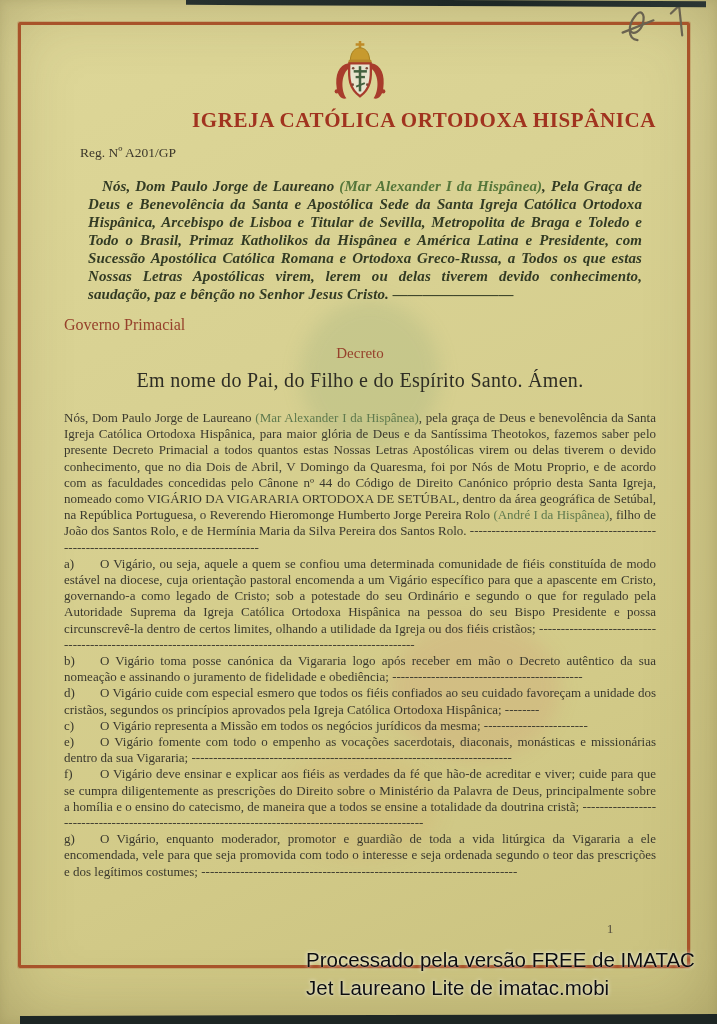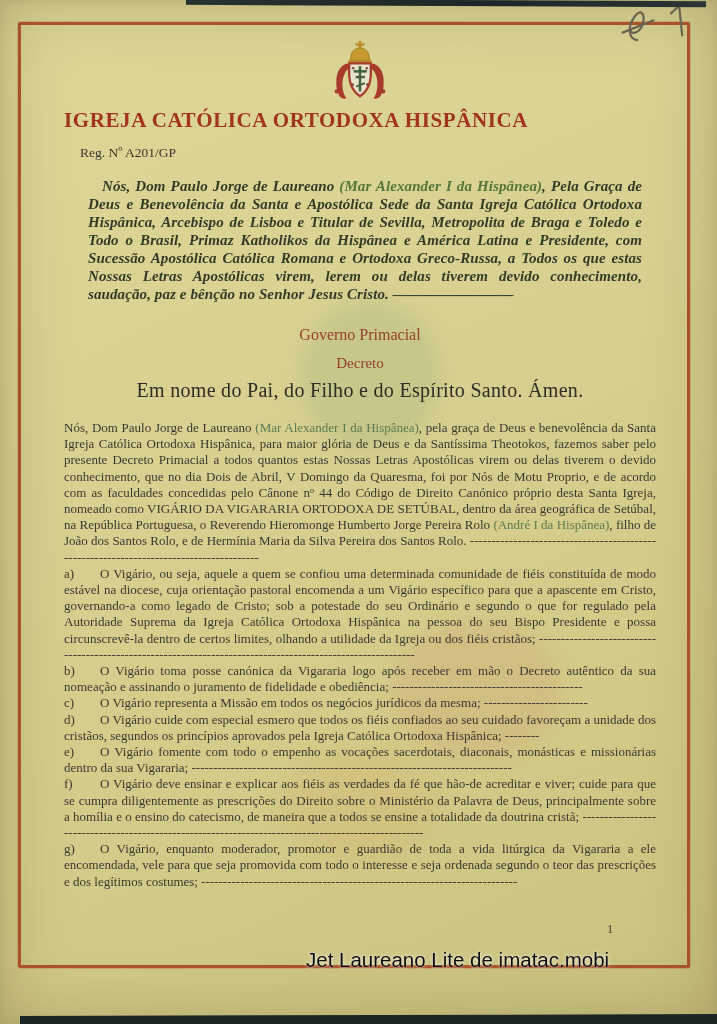--- a/index.html
+++ b/index.html
@@ -15,28 +15,28 @@
   .frame{position:absolute;left:18px;top:22px;width:666px;height:940px;
          border:3px solid #a8532a;border-radius:2px;
          box-shadow:0 0 0 1px rgba(168,83,42,.25);}
   .scan-strip-top{position:absolute;left:186px;top:0;width:520px;height:6px;
          background:linear-gradient(90deg,#27312f,#1d2725 60%,#2b3533);transform:rotate(.25deg);}
   .scan-strip-bottom{position:absolute;left:20px;top:1015px;width:700px;height:10px;
          background:#1d2624;transform:rotate(-.15deg);}
   .hand-mark{position:absolute;left:614px;top:2px;width:86px;height:46px;transform:rotate(-6deg);}
   .content{position:absolute;left:64px;top:30px;width:592px;color:#3b392e;}
   .crest-wrap{text-align:center;margin-top:10px;height:66px;}
-  .title{margin-top:2px;text-align:left;font-size:21px;font-weight:bold;
+  .title{margin-top:2px;text-align:right;font-size:21px;font-weight:bold;
          letter-spacing:.6px;color:#a1331f;line-height:24px;}
   .reg{margin-top:13px;font-size:13.5px;color:#3c372b;margin-left:16px;}
   .script{margin:16px 14px 0 24px;text-align:justify;text-indent:14px;
           font-family:"Liberation Serif",serif;font-style:italic;font-weight:600;
           font-size:15px;line-height:18px;color:#333b24;letter-spacing:.1px;}
   .script .grn{color:#55763a;}
-  .h-section{margin-top:23px;text-align:center;font-size:16px;color:#96412b;line-height:18px;}
+  .h-section{margin-top:13px;font-size:16px;color:#96412b;line-height:18px;}
   .h-decreto{margin-top:10px;text-align:center;font-size:15px;color:#96412b;line-height:18px;}
   .invocation{margin-top:9px;text-align:center;font-size:20px;color:#2e2d24;
           letter-spacing:.3px;line-height:19px;}
   .body-text{margin-top:20px;font-size:13px;line-height:16.2px;text-align:justify;color:#3b392e;}
   .body-text p{margin:0;}
   .body-text .grn{color:#5f7a4e;}
   .body-text .bld{font-weight:normal;}
   .item-label{display:inline-block;width:36px;}
   .page-number{position:absolute;left:598px;top:921px;width:24px;text-align:center;
           font-size:13.5px;color:#57513f;}
@@ -93,29 +93,30 @@
     <div class="h-section">Governo Primacial</div>
     <div class="h-decreto">Decreto</div>
     <div class="invocation">Em nome do Pai, do Filho e do Espírito Santo. Ámen.</div>
 
     <div class="body-text">
       <p><span>Nós, Dom Paulo Jorge de Laureano </span><span class="grn">(Mar Alexander I da Hispânea)</span><span>, pela graça de Deus e benevolência da Santa Igreja Católica Ortodoxa Hispânica, para maior glória de Deus e da Santíssima Theotokos, fazemos saber pelo presente Decreto Primacial a todos quantos estas Nossas Letras Apostólicas virem ou delas tiverem o devido conhecimento, que no dia Dois de Abril, V Domingo da Quaresma, foi por Nós de Motu Proprio, e de acordo com as faculdades concedidas pelo Cânone nº 44 do Código de Direito Canónico próprio desta Santa Igreja, nomeado como </span><span class="bld">VIGÁRIO DA VIGARARIA ORTODOXA DE SETÚBAL,</span><span> dentro da área geográfica de Setúbal, na República Portuguesa, o Reverendo Hieromonge Humberto Jorge Pereira Rolo </span><span class="grn">(André I da Hispânea)</span><span>, filho de João dos Santos Rolo, e de Hermínia Maria da Silva Pereira dos Santos Rolo. </span><span>----------------------------------------------------------------------------------------</span></p>
 
 
       <p><span class="item-label">a)</span><span>O Vigário, ou seja, aquele a quem se confiou uma determinada comunidade de fiéis constituída de modo estável na diocese, cuja orientação pastoral encomenda a um Vigário específico para que a apascente em Cristo, governando-a como legado de Cristo; sob a potestade do seu Ordinário e segundo o que for regulado pela Autoridade Suprema da Igreja Católica Ortodoxa Hispânica na pessoa do seu Bispo Presidente e possa circunscrevê-la dentro de certos limites, olhando a utilidade da Igreja ou dos fiéis cristãos; </span><span>------------------------------------------------------------------------------------------------------------</span></p>
       <p><span class="item-label">b)</span><span>O Vigário toma posse canónica da Vigararia logo após receber em mão o Decreto autêntico da sua nomeação e assinando o juramento de fidelidade e obediência; </span><span>--------------------------------------------</span></p>
+      <p><span class="item-label">d)</span><span>O Vigário cuide com especial esmero que todos os fiéis confiados ao seu cuidado favoreçam a unidade dos cristãos, segundos os princípios aprovados pela Igreja Católica Ortodoxa Hispânica; </span><span>--------</span></p>
       <p><span class="item-label">c)</span><span>O Vigário representa a Missão em todos os negócios jurídicos da mesma; </span><span>------------------------</span></p>
-      <p><span class="item-label">d)</span><span>O Vigário cuide com especial esmero que todos os fiéis confiados ao seu cuidado favoreçam a unidade dos cristãos, segundos os princípios aprovados pela Igreja Católica Ortodoxa Hispânica; </span><span>--------</span></p>
       <p><span class="item-label">e)</span><span>O Vigário fomente com todo o empenho as vocações sacerdotais, diaconais, monásticas e missionárias dentro da sua Vigararia; </span><span>--------------------------------------------------------------------------</span></p>
       <p><span class="item-label">f)</span><span>O Vigário deve ensinar e explicar aos fiéis as verdades da fé que hão-de acreditar e viver; cuide para que se cumpra diligentemente as prescrições do Direito sobre o Ministério da Palavra de Deus, principalmente sobre a homília e o ensino do catecismo, de maneira que a todos se ensine a totalidade da doutrina cristã; </span><span>----------------------------------------------------------------------------------------------------</span></p>
       <p><span class="item-label">g)</span><span>O Vigário, enquanto moderador, promotor e guardião de toda a vida litúrgica da Vigararia a ele encomendada, vele para que seja promovida com todo o interesse e seja ordenada segundo o teor das prescrições e dos legítimos costumes; </span><span>-------------------------------------------------------------------------</span></p>
     </div>
   </div>
 
   <div class="page-number">1</div>
 
   <div class="watermark">
+    <div>Processado pela versão FREE de IMATAC</div>
     <div>Jet Laureano Lite de imatac.mobi</div>
   </div>
 
   <div class="scan-strip-top"></div>
   <div class="scan-strip-bottom"></div>
 </div>
 
 </body></html>

